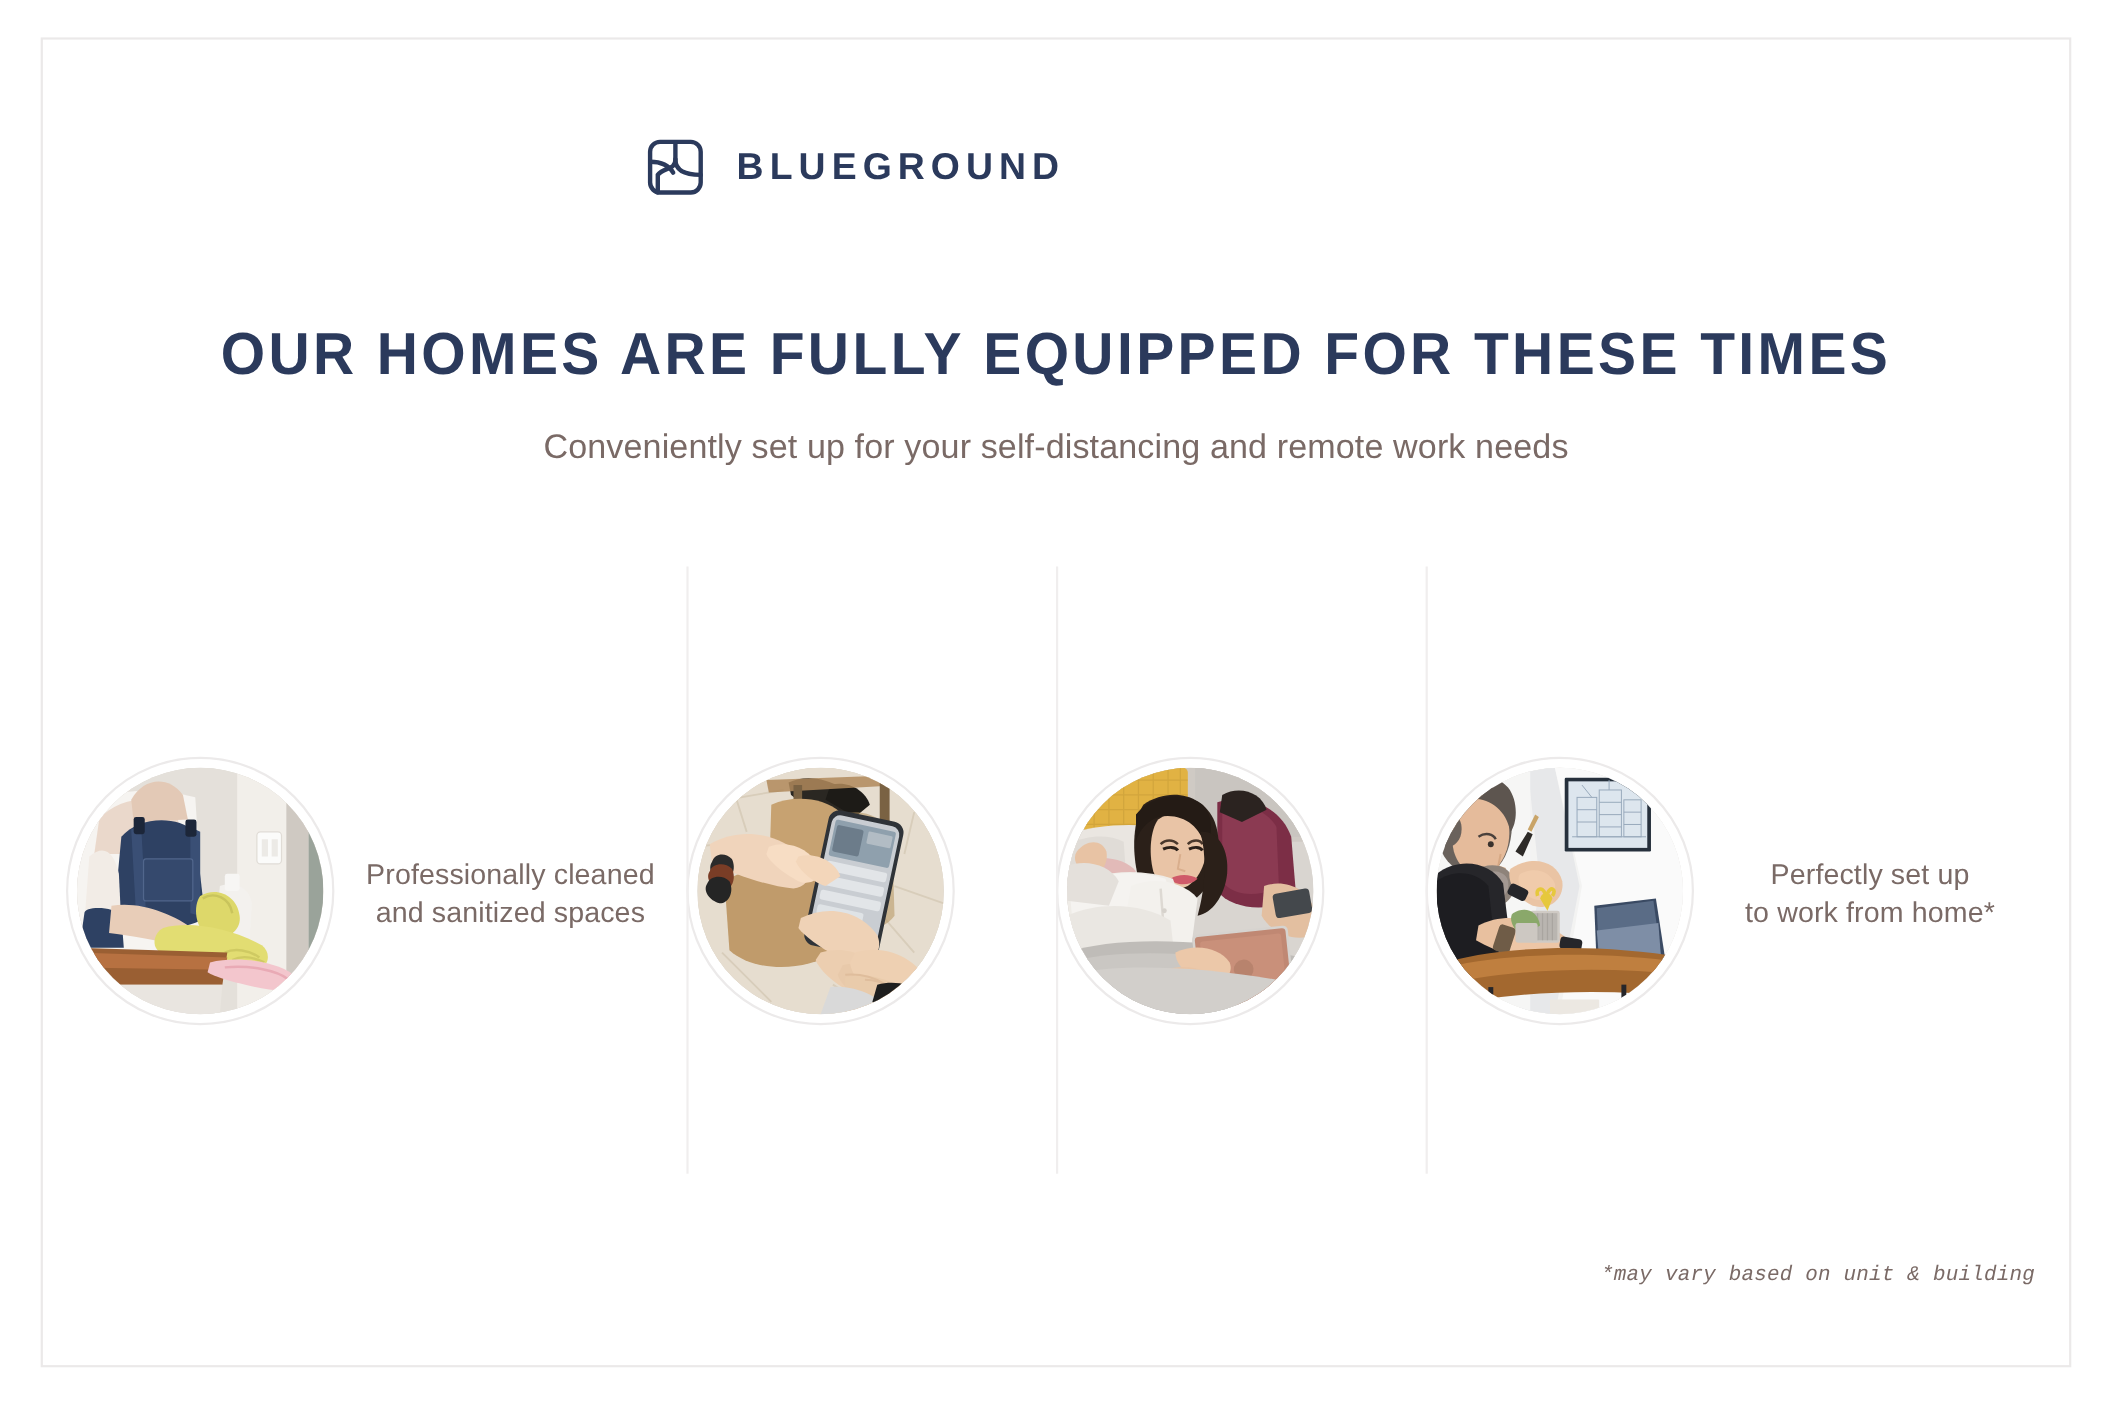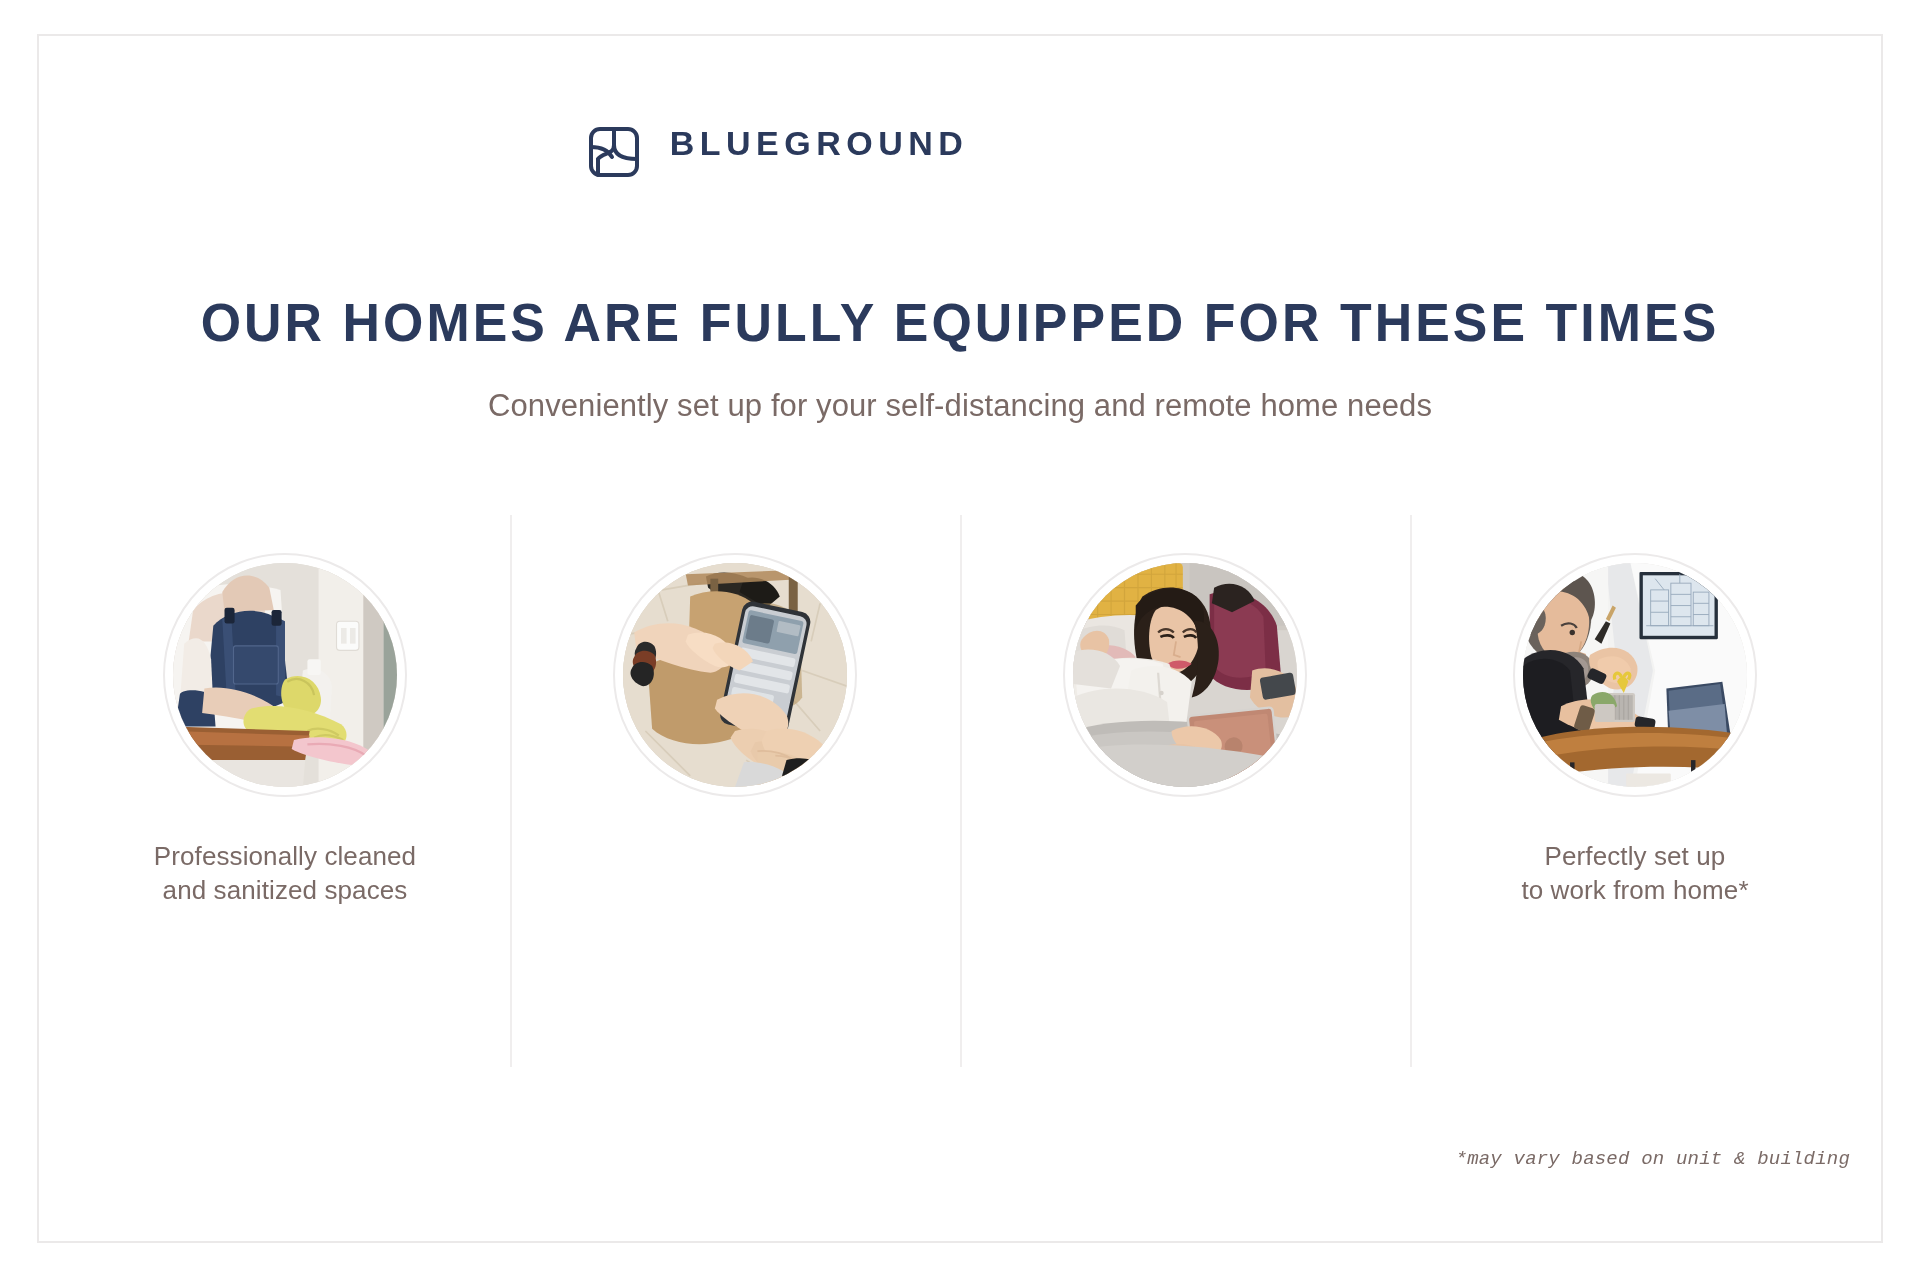--- a/index.html
+++ b/index.html
@@ -32,20 +32,21 @@
     box-sizing: border-box;
   }
 
   
   .logo-row {
     position: absolute;
     top: 126px;
     left: 0;
     width: 1556px;
     display: flex;
+    align-items: center;
     justify-content: center;
     gap: 30px;
   }
   .logo-mark {
     width: 52px;
     height: 52px;
     flex: 0 0 auto;
     display: block;
   }
   .logo-word {
@@ -99,21 +100,21 @@
     height: 552px;
     display: flex;
     flex-direction: row;
     align-items: flex-start;
   }
   .card {
     position: relative;
     flex: 1 1 0;
     height: 552px;
     display: flex;
-    flex-direction: column;
+    flex-direction: row;
     align-items: center;
     box-sizing: border-box;
   }
   .card + .card::before {
     content: "";
     position: absolute;
     left: 0;
     top: 0;
     width: 2px;
     height: 552px;
@@ -176,21 +177,21 @@
       <rect x="3" y="3" width="46" height="46" rx="9" ry="9" fill="none" stroke="#2b3a5c" stroke-width="4"></rect>
       <path d="M26 3 L26 19" fill="none" stroke="#2b3a5c" stroke-width="4"></path>
       <path d="M26 19 C26 29, 15 26, 10 33 L10 49" fill="none" stroke="#2b3a5c" stroke-width="4" stroke-linecap="round"></path>
       <path d="M26 19 C26 30, 36 33, 49 33" fill="none" stroke="#2b3a5c" stroke-width="4" stroke-linecap="round"></path>
       <path d="M3 21 C13 21, 20 24, 24 31" fill="none" stroke="#2b3a5c" stroke-width="4" stroke-linecap="round"></path>
     </svg>
     <div class="logo-word">BLUEGROUND</div>
   </div>
 
   <h1 class="headline">OUR HOMES ARE FULLY EQUIPPED FOR THESE TIMES</h1>
-  <p class="subhead">Conveniently set up for your self-distancing and remote home needs</p>
+  <p class="subhead">Conveniently set up for your self-distancing and remote work needs</p>
 
   <div class="cards">
 
     <div class="card">
       <div class="photo-wrap">
         <div class="photo">
           <svg viewBox="0 0 200 200" preserveAspectRatio="xMidYMid slice">
             <rect x="0" y="0" width="200" height="200" fill="#e4e0da"></rect>
             <rect x="130" y="0" width="40" height="200" fill="#f2efea"></rect>
             <rect x="170" y="0" width="18" height="200" fill="#cfc9c2"></rect>

